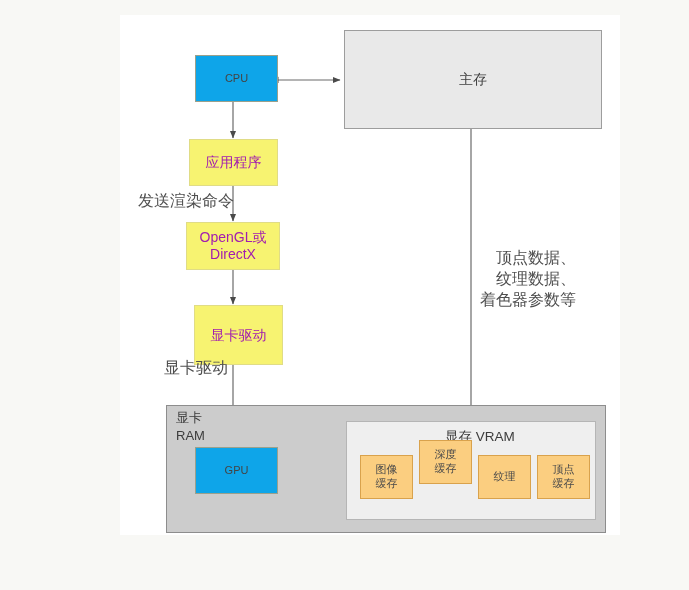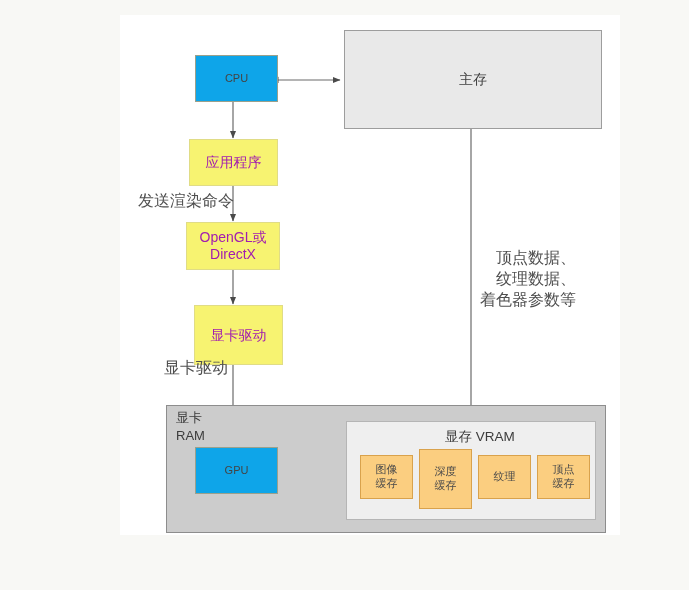--- a/index.html
+++ b/index.html
@@ -191,21 +191,21 @@
   <div class="node node-yellow" style="left:186px; top:222px; width:94px; height:48px; white-space:pre-line;">OpenGL或
 DirectX</div>
 
   <div class="node node-yellow" style="left:194px; top:305px; width:89px; height:60px;">显卡驱动</div>
 
   <div class="node node-green" style="left:195px; top:447px; width:83px; height:47px;">GPU</div>
 
   <div class="node node-orange" style="left:360px; top:455px; width:53px; height:44px; white-space:pre-line;">图像
 缓存</div>
 
-  <div class="node node-orange" style="left:419px; top:449px; width:53px; height:60px; white-space:pre-line;">深度
+  <div class="node node-orange" style="left:419px; top:440px; width:53px; height:44px; white-space:pre-line;">深度
 缓存</div>
 
   <div class="node node-orange" style="left:478px; top:455px; width:53px; height:44px; white-space:pre-line;">纹理</div>
 
   <div class="node node-orange" style="left:537px; top:455px; width:53px; height:44px; white-space:pre-line;">顶点
 缓存</div>
 
   <div class="label" style="left:138px; top:191px;">发送渲染命令</div>
 
   <div class="label" style="left:164px; top:358px;">显卡驱动</div>

